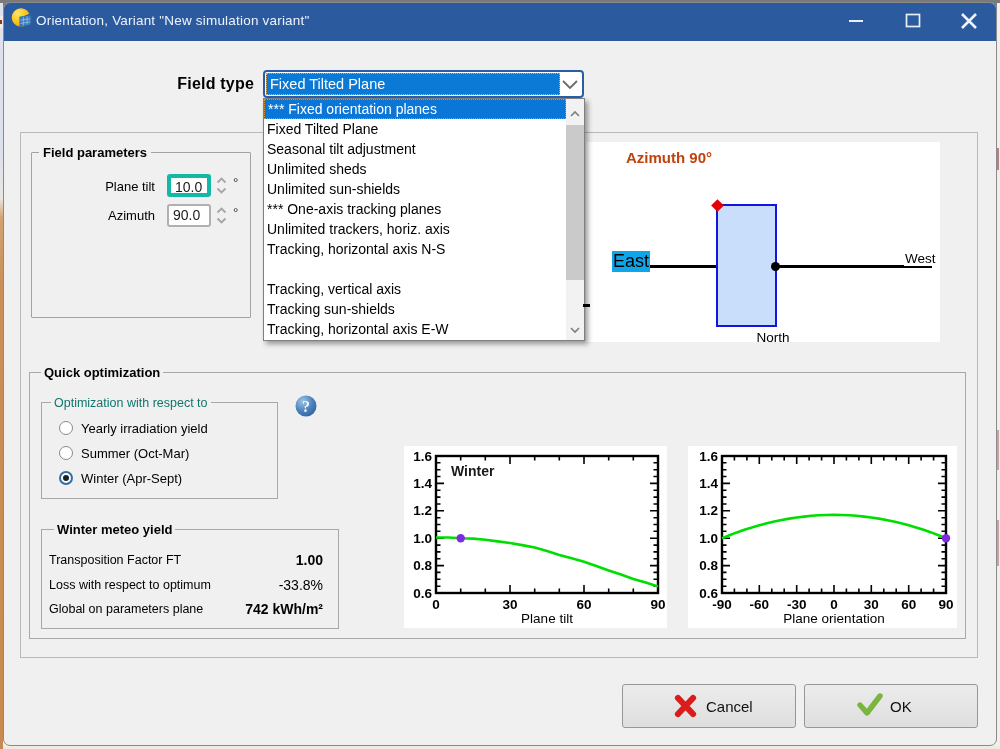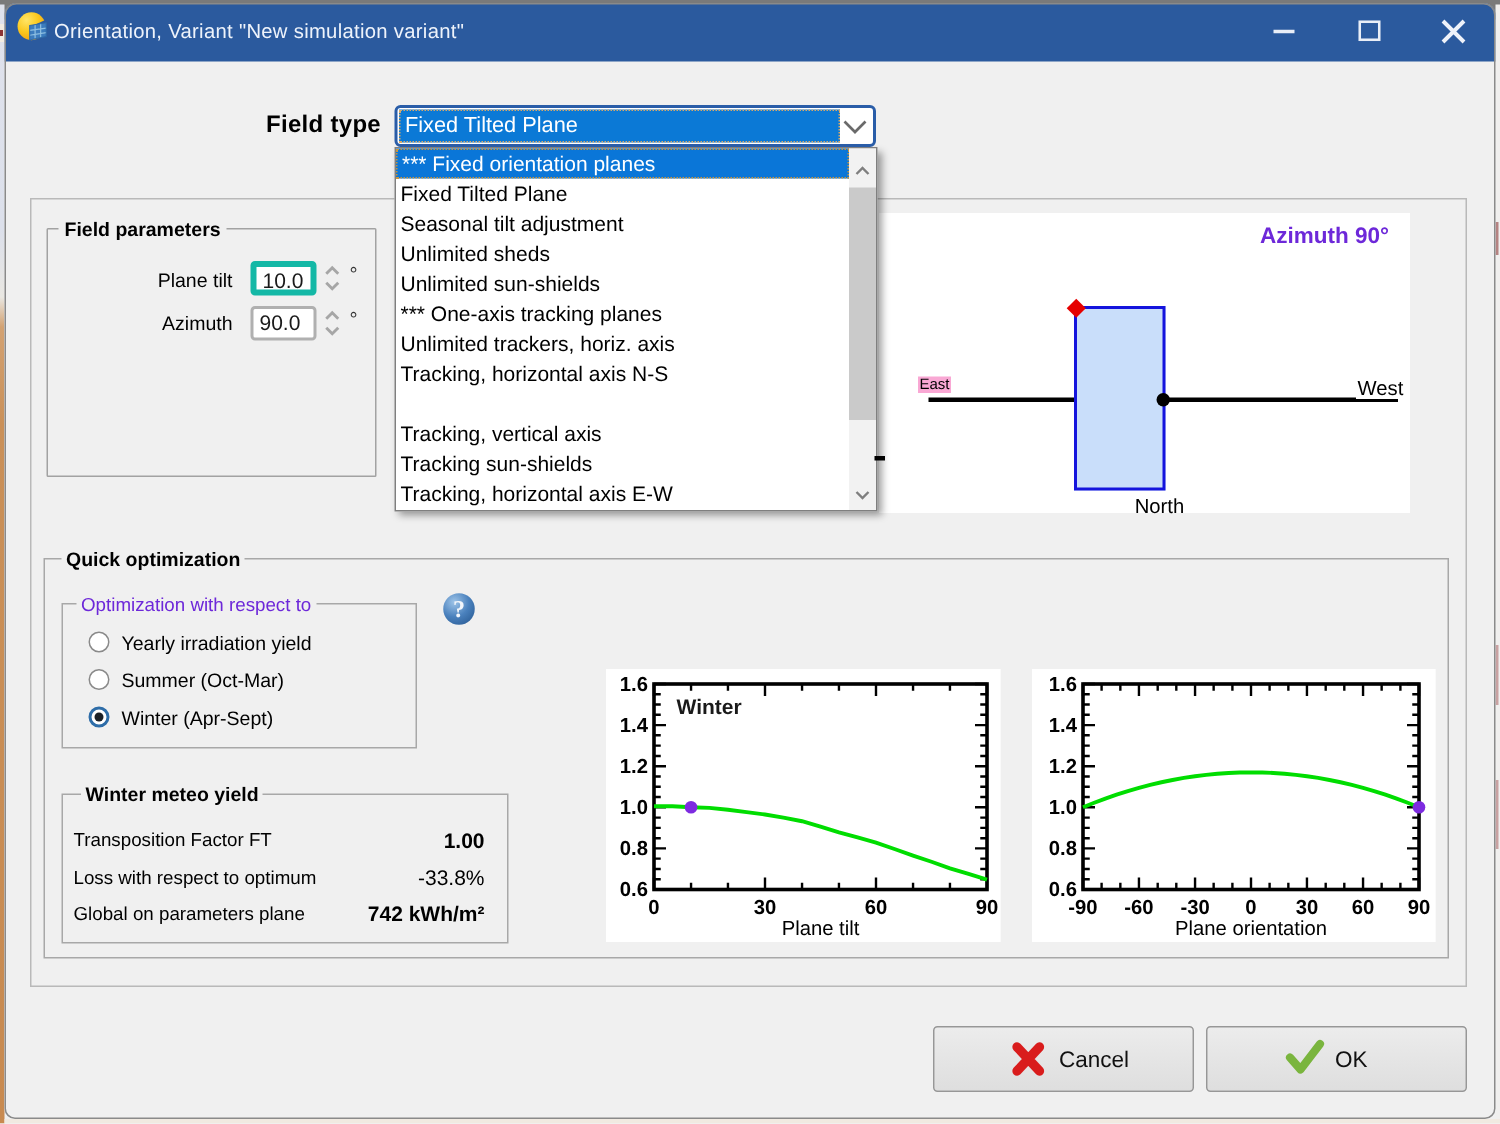--- a/index.html
+++ b/index.html
@@ -32,24 +32,24 @@
       </svg>
       <div style="position:absolute;left:36px;top:13px;font-size:13.5px;color:#eef3fb;letter-spacing:.2px">Orientation, Variant "New simulation variant"</div>
       <svg class="ab" style="left:840px;top:8px" width="150" height="26" viewBox="0 0 150 26">
         <path d="M9,13 h14" stroke="#e9eef7" stroke-width="2.2"></path>
         <rect x="66.5" y="6.5" width="13" height="12" fill="none" stroke="#e9eef7" stroke-width="1.7"></rect>
         <path d="M122,6 L136,20 M136,6 L122,20" stroke="#eef2fa" stroke-width="2.6"></path>
       </svg>
       <div style="position:absolute;left:104px;top:75px;width:150px;text-align:right;font-size:16px;font-weight:bold;letter-spacing:.2px;color:#000">Field type</div>
       <div style="position:absolute;left:20px;top:132px;width:958px;height:526px;border:1px solid #b9b9b9"></div>
       <div style="position:absolute;left:586px;top:142px;width:354px;height:200px;background:#fff"></div>
-      <div style="position:absolute;left:626px;top:149px;width:300px;text-align:right;font-size:15px;font-weight:bold;color:#6d28d9">Azimuth 90°</div>
+      <div style="position:absolute;left:626px;top:149px;width:300px;text-align:left;font-size:15px;font-weight:bold;color:#c2410c">Azimuth 90°</div>
       <div style="position:absolute;left:619px;top:265px;width:313px;height:3px;background:#000"></div>
       <div style="position:absolute;left:583px;top:304px;width:7px;height:3px;background:#000;z-index:55"></div>
-      <div style="position:absolute;left:612px;top:251px;font-size:10px;color:#000;background:#f9a8d4;padding:0 1px">East</div>
+      <div style="position:absolute;left:612px;top:251px;font-size:18px;color:#000;background:#0ea5e9;padding:0 1px">East</div>
       <div style="position:absolute;left:904px;top:251px;font-size:13.5px;color:#000;background:#fff;padding:0 1px">West</div>
       <div style="position:absolute;left:716px;top:204px;width:61px;height:123px;background:#c9defa;border:2px solid #1414dd"></div>
       <div style="position:absolute;left:712.5px;top:200.5px;width:9px;height:9px;background:#e60000;transform:rotate(45deg)"></div>
       <div style="position:absolute;left:771px;top:262px;width:9px;height:9px;background:#000;border-radius:50%"></div>
       <div style="position:absolute;left:723px;top:330px;width:100px;text-align:center;font-size:13.5px;color:#000">North</div>
       <div style="position:absolute;left:31px;top:152px;width:220px;height:166px;border:1px solid #a2a2a2;border-radius:1px"></div>
       <div style="position:absolute;left:39px;top:145px;font-size:13px;font-weight:bold;background:#f0f0f0;padding:0 4px;color:#000">Field parameters</div>
       <div style="position:absolute;left:60px;top:179px;width:95px;text-align:right;font-size:13px;color:#000">Plane tilt</div>
       <div style="position:absolute;left:167px;top:174px;width:44px;height:23px;background:#fff;border:4px solid #14b8a6;border-radius:3px;font-size:14px;color:#1a1a1a;line-height:19px;padding-left:4px">10.0</div>
       <svg class="ab" style="left:215px;top:176px" width="14" height="20" viewBox="0 0 14 20">
@@ -60,21 +60,21 @@
       <div style="position:absolute;left:60px;top:208px;width:95px;text-align:right;font-size:13px;color:#000">Azimuth</div>
       <div style="position:absolute;left:167px;top:204px;width:44px;height:23px;background:#fff;border:2px solid #b0b0b0;border-radius:3px;font-size:14px;color:#1a1a1a;line-height:19px;padding-left:4px">90.0</div>
       <svg class="ab" style="left:215px;top:206px" width="14" height="20" viewBox="0 0 14 20">
         <path d="M2.5,6.5 L6.5,2.5 L10.5,6.5" fill="none" stroke="#a6a6a6" stroke-width="1.9"></path>
         <path d="M2.5,12.5 L6.5,16.5 L10.5,12.5" fill="none" stroke="#a6a6a6" stroke-width="1.9"></path>
       </svg>
       <div style="position:absolute;left:233px;top:205px;font-size:13.5px;color:#333">°</div>
       <div style="position:absolute;left:29px;top:372px;width:937px;height:267px;border:1px solid #a8a8a8"></div>
       <div style="position:absolute;left:41px;top:365px;font-size:13px;font-weight:bold;background:#f0f0f0;padding:0 3px;color:#000">Quick optimization</div>
       <div style="position:absolute;left:41px;top:402px;width:237px;height:97px;border:1px solid #a8a8a8"></div>
-      <div style="position:absolute;left:51px;top:396px;font-size:12.5px;background:#f0f0f0;padding:0 3px;color:#6d28d9">Optimization with respect to</div>
+      <div style="position:absolute;left:51px;top:396px;font-size:12.5px;background:#f0f0f0;padding:0 3px;color:#0f766e">Optimization with respect to</div>
       <div style="position:absolute;left:59px;top:421px;width:14px;height:14px;border:1.5px solid #8a8a8a;border-radius:50%;background:#fff"></div>
       <div style="position:absolute;left:81px;top:421px;font-size:13px;color:#000">Yearly irradiation yield</div>
       <div style="position:absolute;left:59px;top:446px;width:14px;height:14px;border:1.5px solid #8a8a8a;border-radius:50%;background:#fff"></div>
       <div style="position:absolute;left:81px;top:446px;font-size:13px;color:#000">Summer (Oct-Mar)</div>
       <div style="position:absolute;left:59px;top:471px;width:14px;height:14px;border:2px solid #2e6da8;border-radius:50%;background:#fff">
         <div style="position:absolute;left:2px;top:2px;width:6px;height:6px;border-radius:50%;background:#1b2026"></div>
       </div>
       <div style="position:absolute;left:81px;top:471px;font-size:13px;color:#000">Winter (Apr-Sept)</div>
       <svg class="ab" style="left:295px;top:395px" width="22" height="22" viewBox="0 0 22 22">
         <defs>

